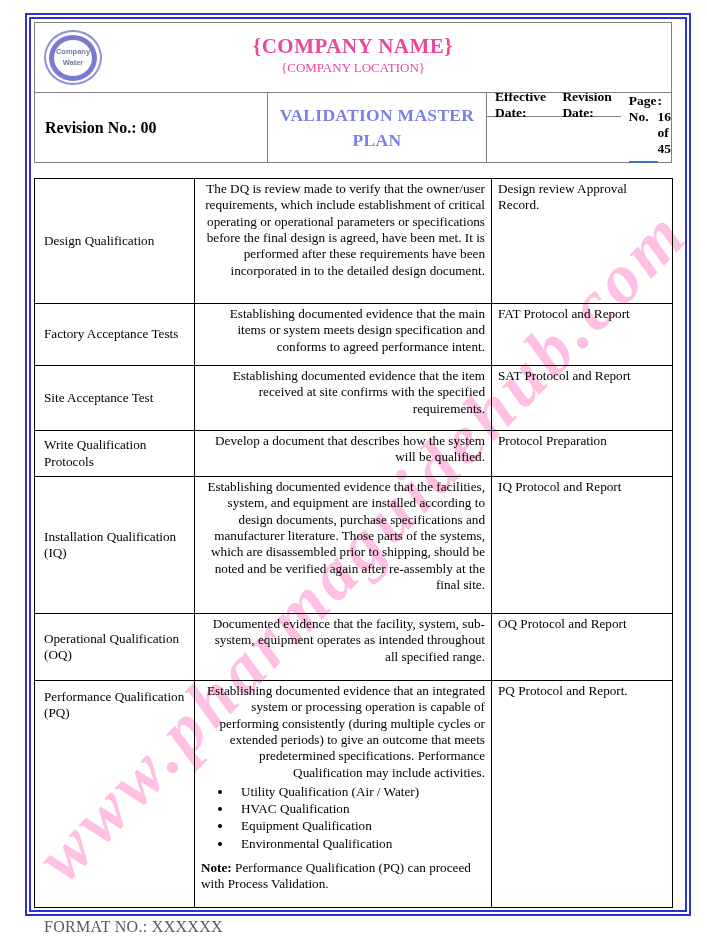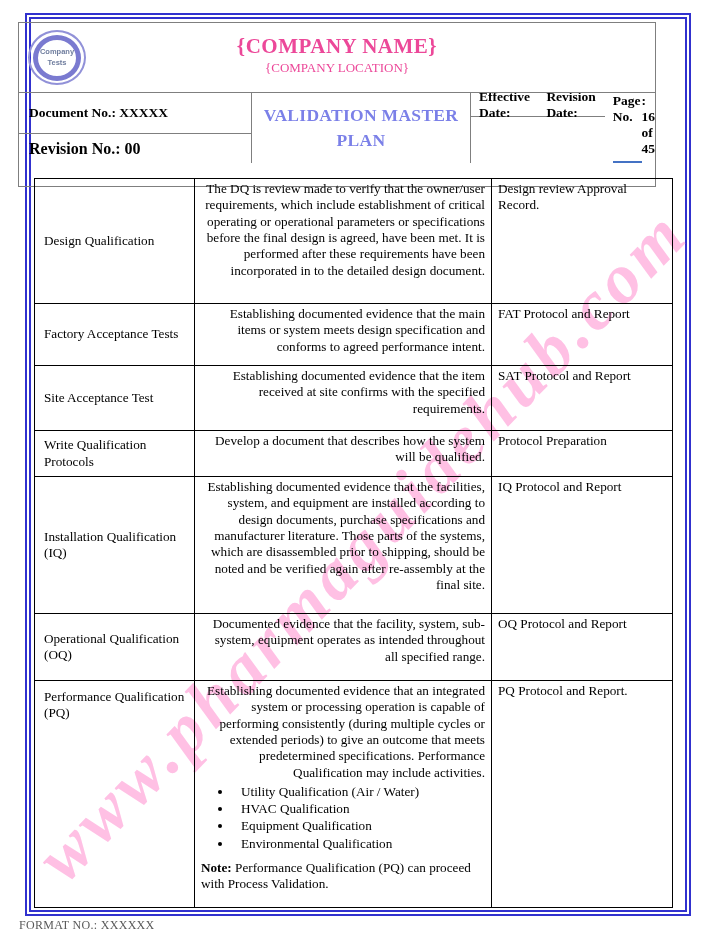--- a/index.html
+++ b/index.html
@@ -19,21 +19,21 @@
   
   .watermark {
     position:absolute; left:362px; top:545px; z-index:4;
     transform:translate(-50%,-50%) rotate(-46deg);
     font-style:italic; font-weight:bold; font-size:70px; letter-spacing:5px;
     color:#ffa8da; opacity:0.72; white-space:nowrap;
     font-family:"Liberation Serif", serif;
   }
   
   .header-table {
-    position:absolute; left:18px; top:22px; width:638px; height:165px;
+    position:absolute; left:34px; top:22px; width:638px; height:141px;
     border:1px solid #7f7f7f; box-sizing:border-box; z-index:10; background:transparent;
   }
   .hrow-top { position:relative; height:70px; border-bottom:1px solid #7f7f7f; box-sizing:border-box; }
   .logo-outer {
     position:absolute; left:9px; top:7px; width:58px; height:55px; border-radius:50%;
     border:2px solid #9191d8; display:flex; align-items:center; justify-content:center; box-sizing:border-box;
   }
   .logo-inner {
     width:48px; height:46px; border-radius:50%; border:5px solid #7a7ad0;
     display:flex; align-items:center; justify-content:center; box-sizing:border-box; background:#fff;
@@ -78,49 +78,48 @@
   .main-table td.description p { margin:0;text-align:right; }
   .main-table td.description.justify { text-align:justify; }
   .main-table td.description ul { margin:2px 0 0 0; padding-left:32px; }
   .main-table td.description li { padding-left:8px; line-height:1.3; }
   .main-table td.description .note { margin-top:8px; }
   .row-1 { height:125px; } .row-2 { height:62px; } .row-3 { height:65px; }
   .row-4 { height:46px; } .row-5 { height:137px; } .row-6 { height:67px; }
   .row-7 { height:227px; }
   
   .footer {
-    position:absolute; left:19px; top:918px; z-index:10;
-    font-size:12px; color:#595959; letter-spacing:0.3px;
+    position:absolute; left:44px; top:918px; z-index:10;
+    font-size:16px; color:#595959; letter-spacing:0.3px;
   }
 </style>
 </head>
 <body>
 
 <div class="watermark">www.pharmaguidehub.com</div>
 
 <div class="page-border-outer">
   <div class="page-border-inner"></div>
 </div>
 
 <div class="header-table">
   <div class="hrow-top">
     <div class="logo-outer">
       <div class="logo-inner">
         <div class="logo-text">
           <div>Company</div>
-          <div>Tests</div>
+          <div>Water</div>
         </div>
       </div>
     </div>
     <div class="company-name">{COMPANY NAME}</div>
     <div class="company-location">{COMPANY LOCATION}</div>
   </div>
   <div class="hrow-bottom">
     <div class="hcol-left">
-      <div class="hcell-doc">Document No.: XXXXX</div>
       <div class="hcell-rev">Revision No.: 00</div>
     </div>
     <div class="hcol-mid">VALIDATION MASTER PLAN</div>
     <div class="hcol-right">
       <div class="hcell-eff">Effective Date:</div>
       <div class="hcell-revdate">Revision Date:</div>
       <div class="hcell-page">
         <span class="page-no-label">Page No.</span>
           <span>: 16 of 45</span>
       </div>

